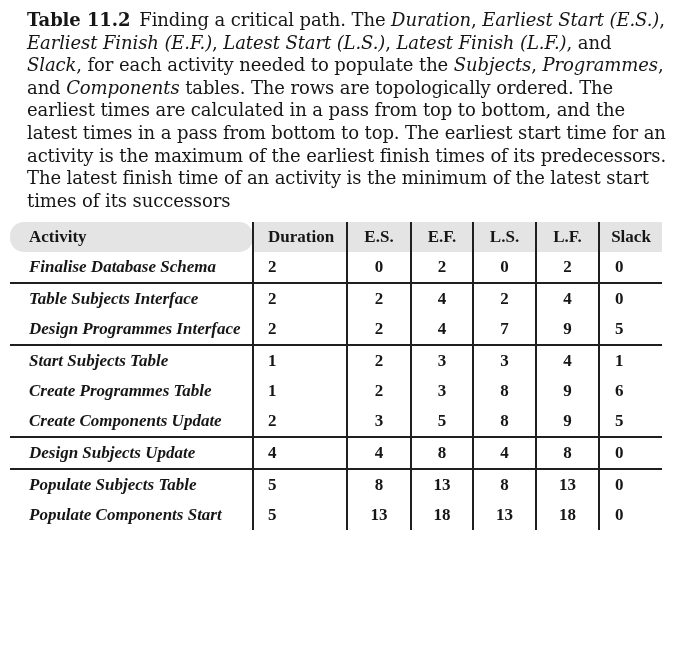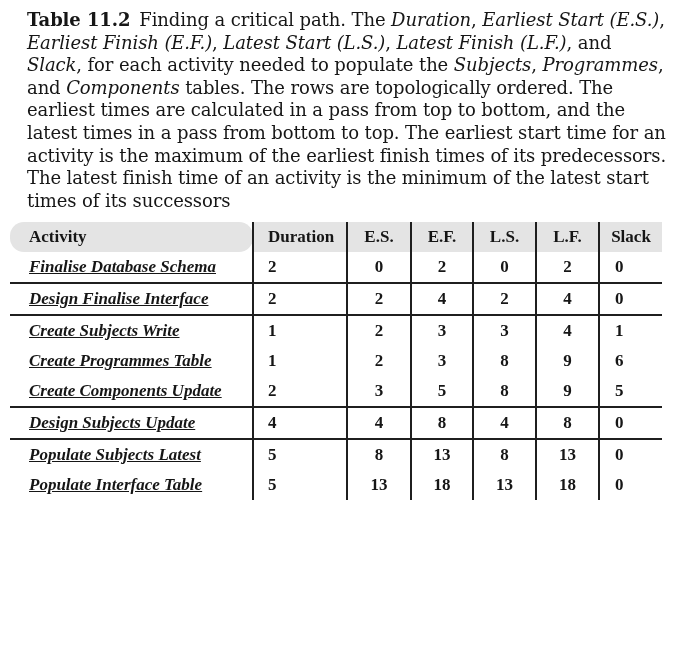--- a/index.html
+++ b/index.html
@@ -62,21 +62,21 @@
   table.cp tr.group-start td {
     border-top: 2px solid var(--rule, #1f1f1f);
   }
   
   .c0 { text-align: left; padding-left: 19px !important; border-radius: 14px; }
   .c1 { text-align: left; padding-left: 14px !important; }
   .c2, .c3, .c4, .c5 { text-align: center; }
   .c6 { text-align: left; padding-left: 15px !important; }
   table.cp thead th.c6 { text-align: center; padding-left: 0 !important; }
   
-  table.cp tbody td.c0 { font-style: italic; font-weight: bold; text-decoration: underline; }
+  table.cp tbody td.c0 { font-style: italic; font-weight: bold; }
   table.cp tbody td { font-weight: bold; }
 </style>
 </head>
 <body style="background: rgb(255, 255, 255);">
 
 <div class="page">
 
   <p class="caption">
     <span class="b cap-label">Table 11.2</span><span id="caption-text"><span>Finding a critical path. The </span><span class="i">Duration</span><span>, </span><span class="i">Earliest Start (E.S.)</span><span>, </span><span class="i">Earliest Finish (E.F.)</span><span>, </span><span class="i">Latest Start (L.S.)</span><span>, </span><span class="i">Latest Finish (L.F.)</span><span>, and </span><span class="i">Slack</span><span>, for each activity needed to populate the </span><span class="i">Subjects</span><span>, </span><span class="i">Programmes</span><span>, and </span><span class="i">Components</span><span> tables. The rows are topologically ordered. The earliest times are calculated in a pass from top to bottom, and the latest times in a pass from bottom to top. The earliest start time for an activity is the maximum of the earliest finish times of its predecessors. The latest finish time of an activity is the minimum of the latest start times of its successors</span></span>
   </p>
@@ -106,30 +106,39 @@
         <tr>
           <td class="c0">Finalise Database Schema</td>
           <td class="c1">2</td>
           <td class="c2">0</td>
           <td class="c3">2</td>
           <td class="c4">0</td>
           <td class="c5">2</td>
           <td class="c6">0</td>
         </tr>
         <tr class="group-start">
-          <td class="c0">Design Finalise Interface</td>
+          <td class="c0">Table Subjects Interface</td>
           <td class="c1">2</td>
           <td class="c2">2</td>
           <td class="c3">4</td>
           <td class="c4">2</td>
           <td class="c5">4</td>
           <td class="c6">0</td>
         </tr>
+        <tr>
+          <td class="c0">Design Programmes Interface</td>
+          <td class="c1">2</td>
+          <td class="c2">2</td>
+          <td class="c3">4</td>
+          <td class="c4">7</td>
+          <td class="c5">9</td>
+          <td class="c6">5</td>
+        </tr>
         <tr class="group-start">
-          <td class="c0">Create Subjects Write</td>
+          <td class="c0">Start Subjects Table</td>
           <td class="c1">1</td>
           <td class="c2">2</td>
           <td class="c3">3</td>
           <td class="c4">3</td>
           <td class="c5">4</td>
           <td class="c6">1</td>
         </tr>
         <tr>
           <td class="c0">Create Programmes Table</td>
           <td class="c1">1</td>
@@ -151,30 +160,30 @@
         <tr class="group-start">
           <td class="c0">Design Subjects Update</td>
           <td class="c1">4</td>
           <td class="c2">4</td>
           <td class="c3">8</td>
           <td class="c4">4</td>
           <td class="c5">8</td>
           <td class="c6">0</td>
         </tr>
         <tr class="group-start">
-          <td class="c0">Populate Subjects Latest</td>
+          <td class="c0">Populate Subjects Table</td>
           <td class="c1">5</td>
           <td class="c2">8</td>
           <td class="c3">13</td>
           <td class="c4">8</td>
           <td class="c5">13</td>
           <td class="c6">0</td>
         </tr>
         <tr>
-          <td class="c0">Populate Interface Table</td>
+          <td class="c0">Populate Components Start</td>
           <td class="c1">5</td>
           <td class="c2">13</td>
           <td class="c3">18</td>
           <td class="c4">13</td>
           <td class="c5">18</td>
           <td class="c6">0</td>
         </tr>
       </tbody>
   </table>
 

